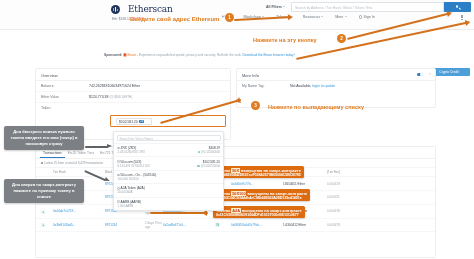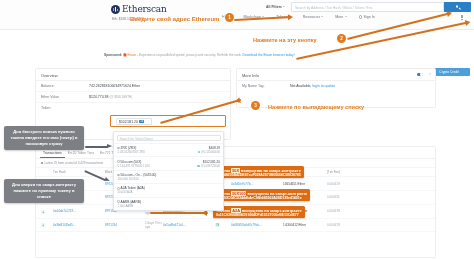--- a/index.html
+++ b/index.html
@@ -10,21 +10,21 @@
     background:#ffffff;
     overflow:hidden;
     position:relative;
     font-size:4px;
     color:#3b4151;
   }
   .page { position:absolute; inset:0; }
 
   
   .topbar { position:absolute; left:0; top:0; width:474px; height:30px; background:#fdfdfd; border-bottom:1px solid #ececec; }
-  .brand { position:absolute; left:111px; top:4px; display:flex; align-items:flex-end; gap:2px; }
+  .brand { position:absolute; left:111px; top:4px; display:flex; align-items:flex-end; gap:8px; }
   .brand-logo { width:9px; height:9px; border-radius:50%; background:#21325b; position:relative; }
   .brand-logo:after{content:"";position:absolute;left:2px;top:2.2px;width:5px;height:4.6px;
     background:
       linear-gradient(#8fa7c7,#8fa7c7) 0 1px/1.2px 3px no-repeat,
       linear-gradient(#ffffff,#ffffff) 1.8px 0/1.2px 4.6px no-repeat,
       linear-gradient(#8fa7c7,#8fa7c7) 3.6px 1.4px/1.2px 2.4px no-repeat;}
   .brand-name { font-family:"DejaVu Serif", serif; font-size:9px; color:#21325b; letter-spacing:-0.2px; }
   .eth-price { position:absolute; left:112px; top:17px; font-size:3.3px; color:#77838f; white-space:nowrap; }
   .eth-price .dn { color:#dc3545; }
 

